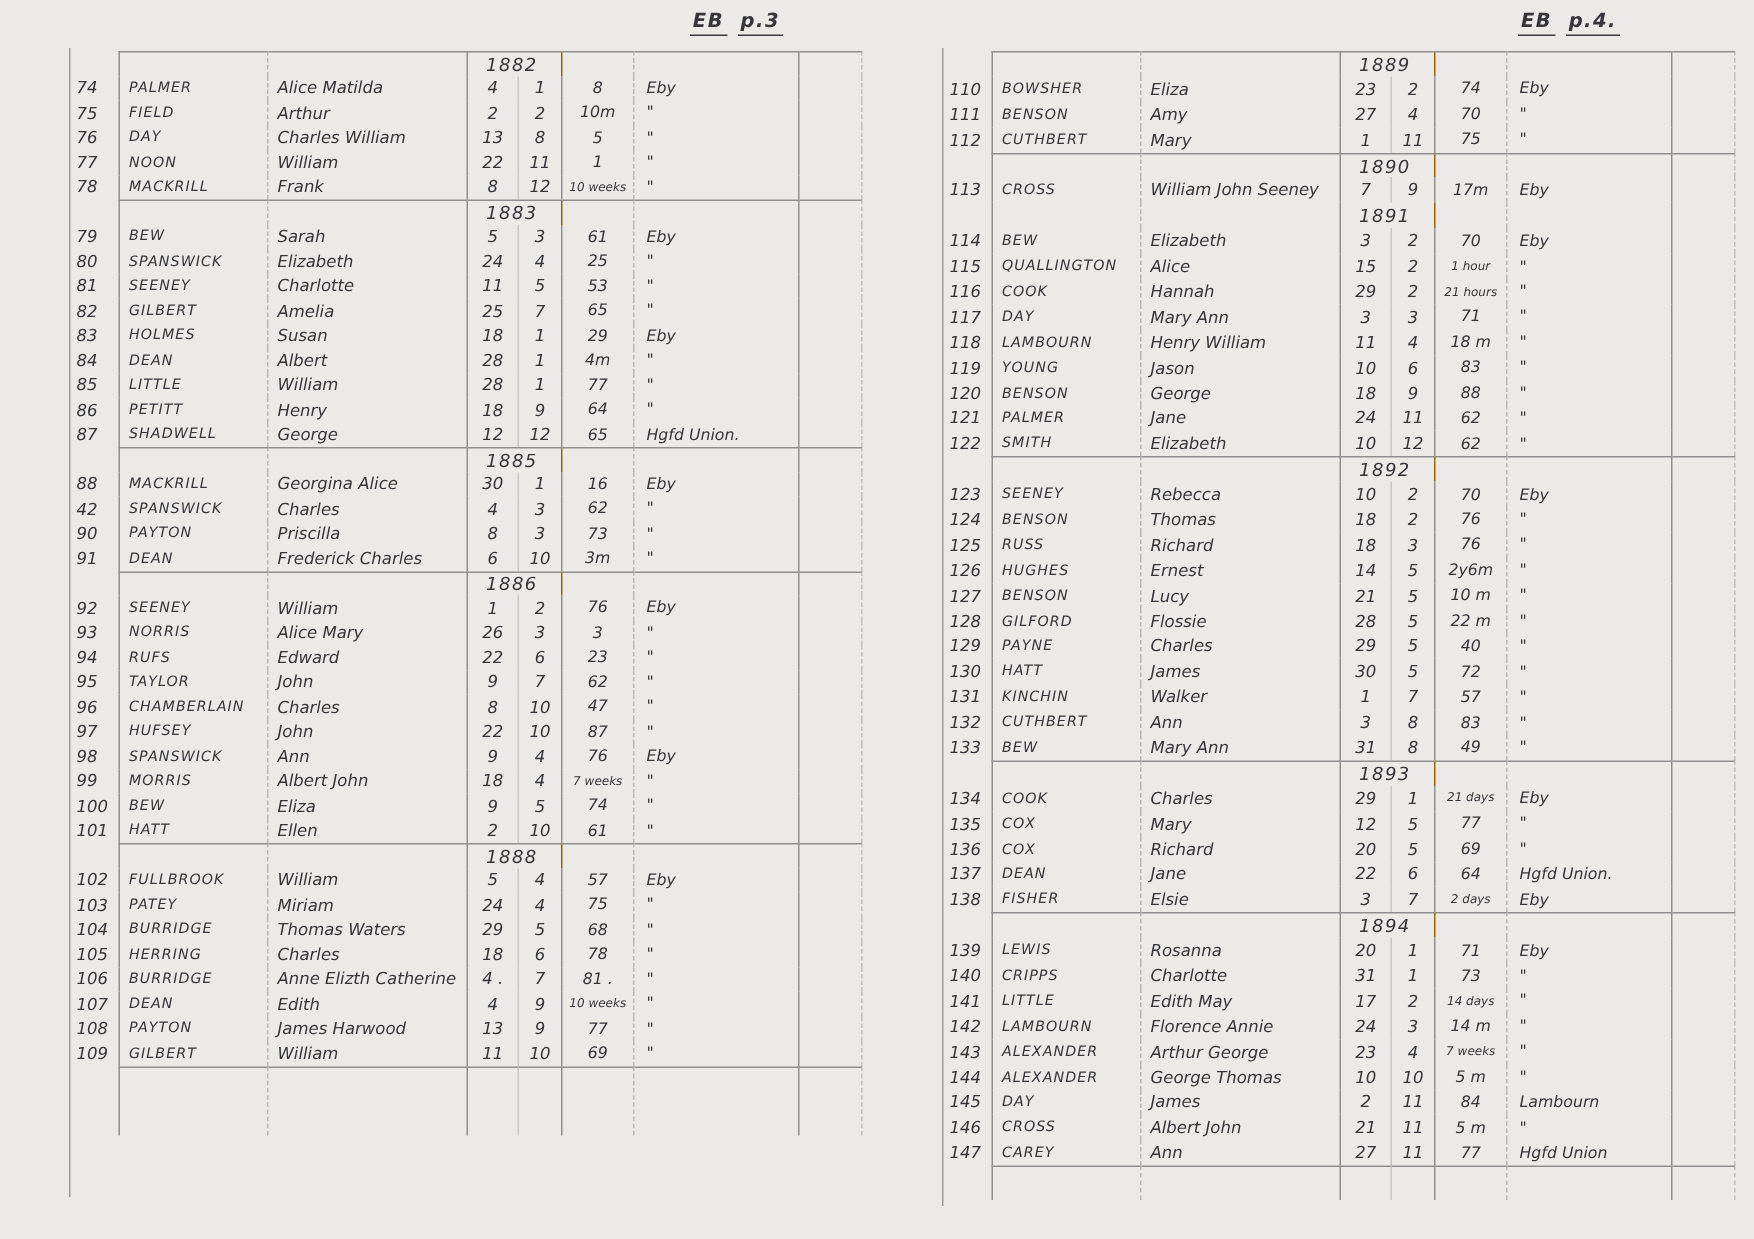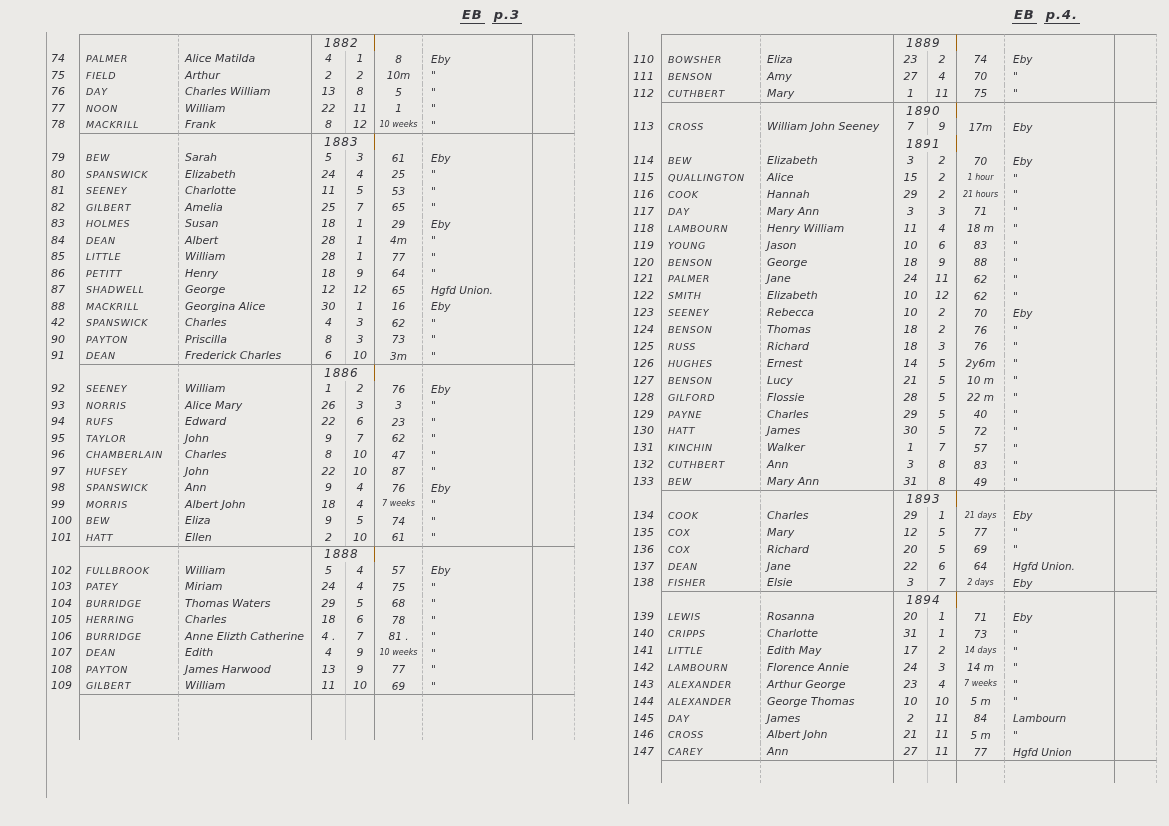--- a/index.html
+++ b/index.html
@@ -203,20 +203,29 @@
       <div class="row">
         <div class="cell c-num">87</div>
         <div class="cell c-sur">SHADWELL</div>
         <div class="cell c-for">George</div>
         <div class="cell c-day">12</div>
         <div class="cell c-mon">12</div>
         <div class="cell c-age">65</div>
         <div class="cell c-pla">Hgfd Union.</div>
         <div class="cell c-ext"></div>
       </div>
+      <div class="row yearrow sep">
+        <div class="cell c-num"></div>
+        <div class="cell c-sur"></div>
+        <div class="cell c-for"></div>
+        <div class="cell c-year">1885</div>
+        <div class="cell c-age"></div>
+        <div class="cell c-pla"></div>
+        <div class="cell c-ext"></div>
+      </div>
       <div class="row">
         <div class="cell c-num">88</div>
         <div class="cell c-sur">MACKRILL</div>
         <div class="cell c-for">Georgina Alice</div>
         <div class="cell c-day">30</div>
         <div class="cell c-mon">1</div>
         <div class="cell c-age">16</div>
         <div class="cell c-pla">Eby</div>
         <div class="cell c-ext"></div>
       </div>
@@ -618,20 +627,29 @@
       <div class="row">
         <div class="cell c-num">122</div>
         <div class="cell c-sur">SMITH</div>
         <div class="cell c-for">Elizabeth</div>
         <div class="cell c-day">10</div>
         <div class="cell c-mon">12</div>
         <div class="cell c-age">62</div>
         <div class="cell c-pla">"</div>
         <div class="cell c-ext"></div>
       </div>
+      <div class="row yearrow sep">
+        <div class="cell c-num"></div>
+        <div class="cell c-sur"></div>
+        <div class="cell c-for"></div>
+        <div class="cell c-year">1892</div>
+        <div class="cell c-age"></div>
+        <div class="cell c-pla"></div>
+        <div class="cell c-ext"></div>
+      </div>
       <div class="row">
         <div class="cell c-num">123</div>
         <div class="cell c-sur">SEENEY</div>
         <div class="cell c-for">Rebecca</div>
         <div class="cell c-day">10</div>
         <div class="cell c-mon">2</div>
         <div class="cell c-age">70</div>
         <div class="cell c-pla">Eby</div>
         <div class="cell c-ext"></div>
       </div>

